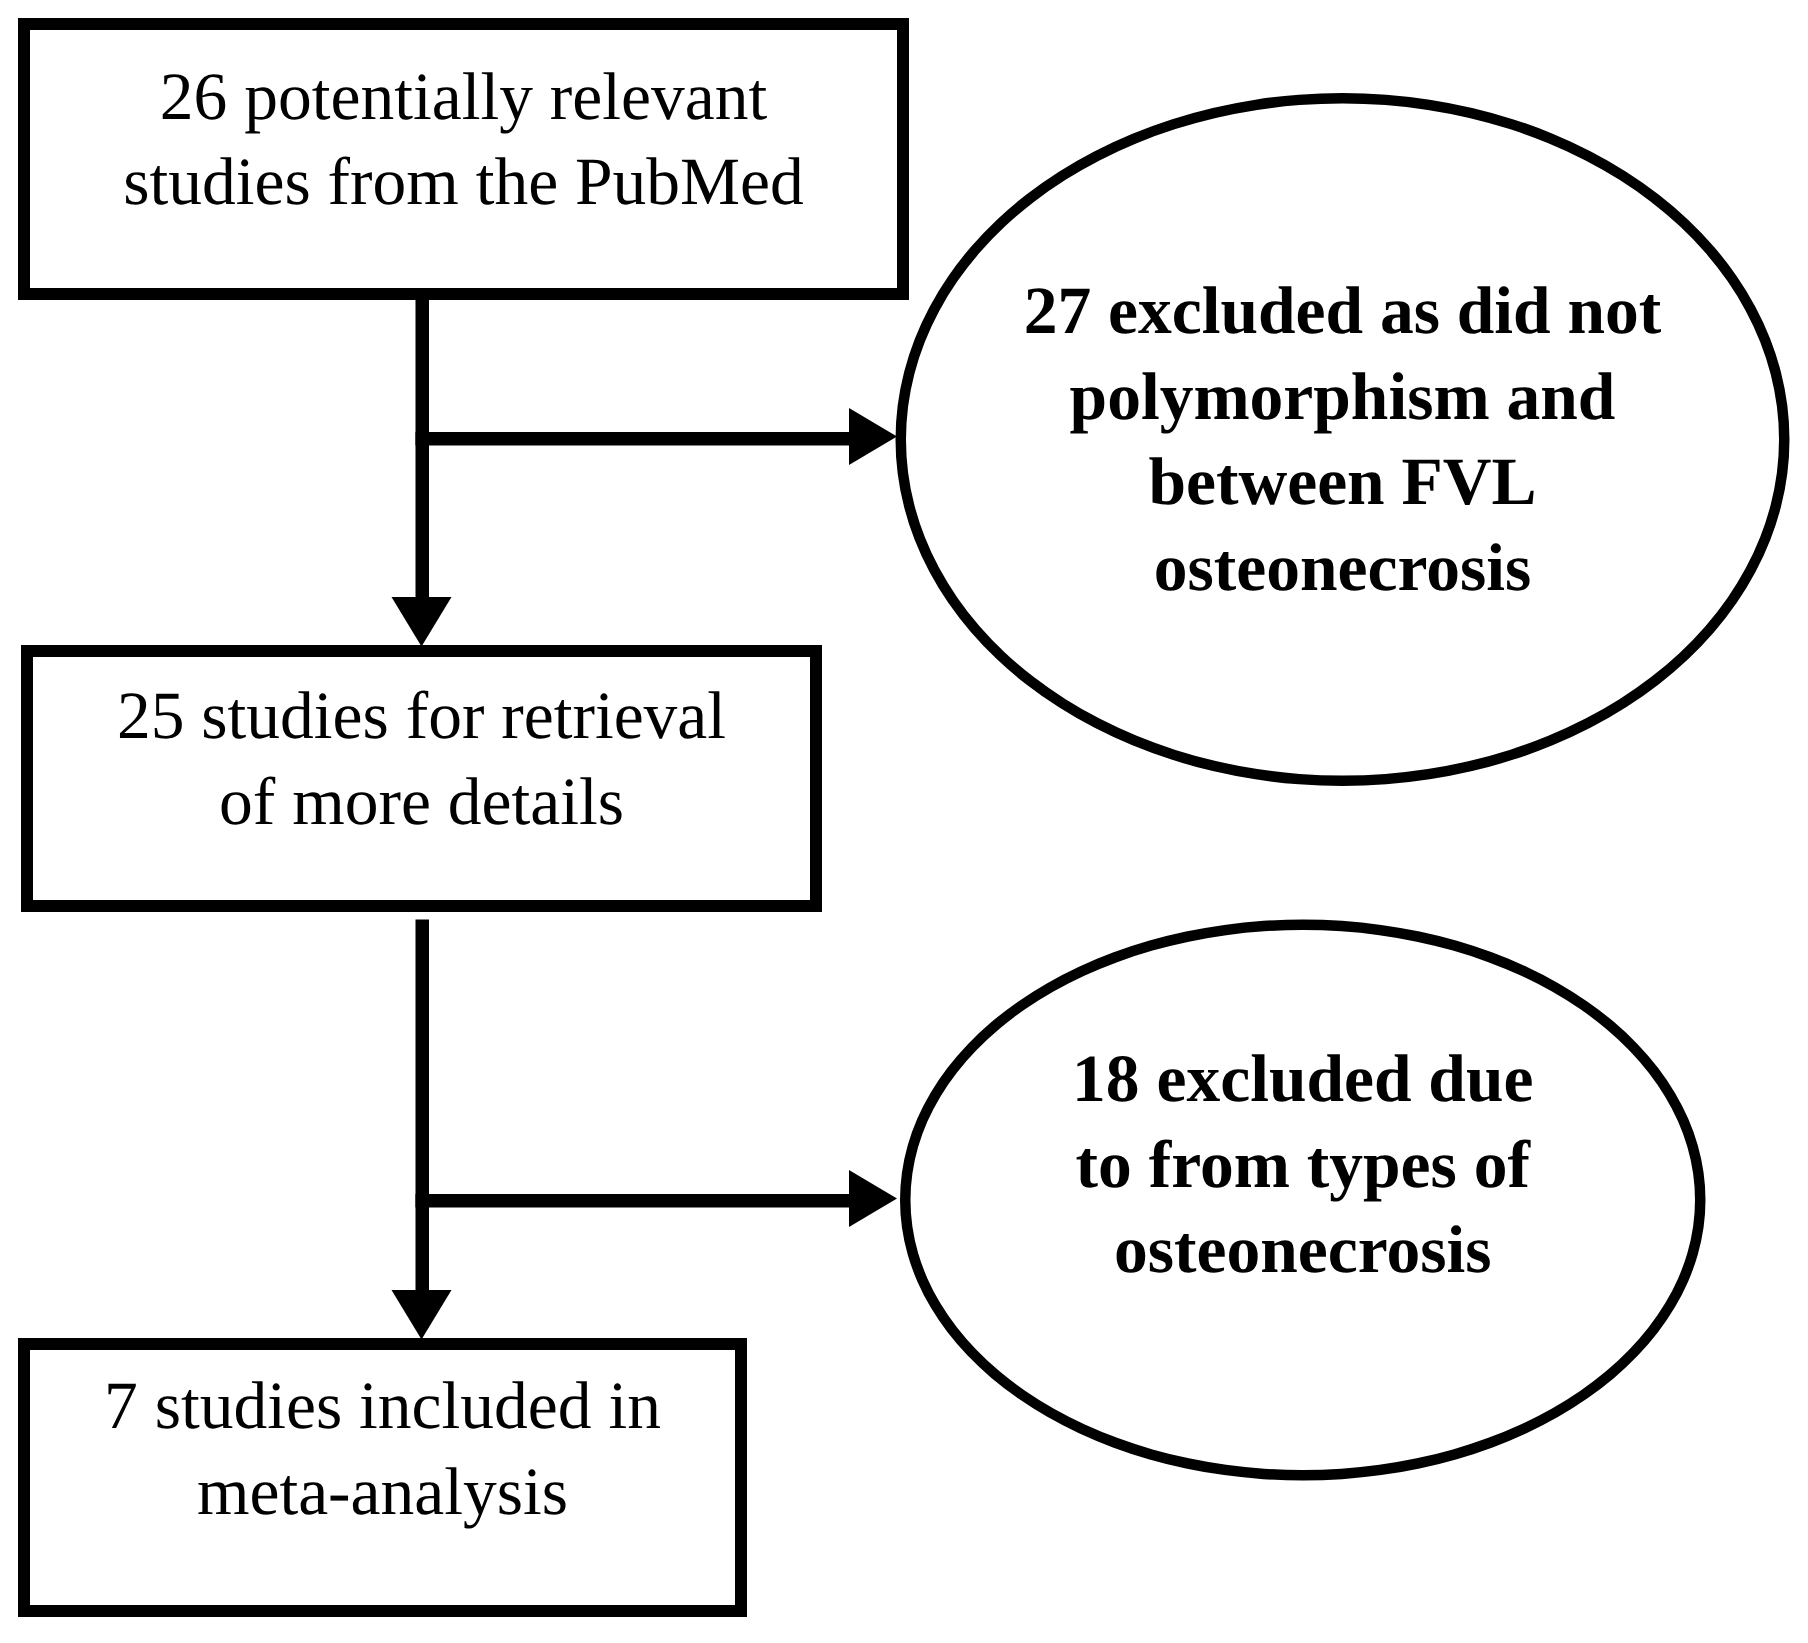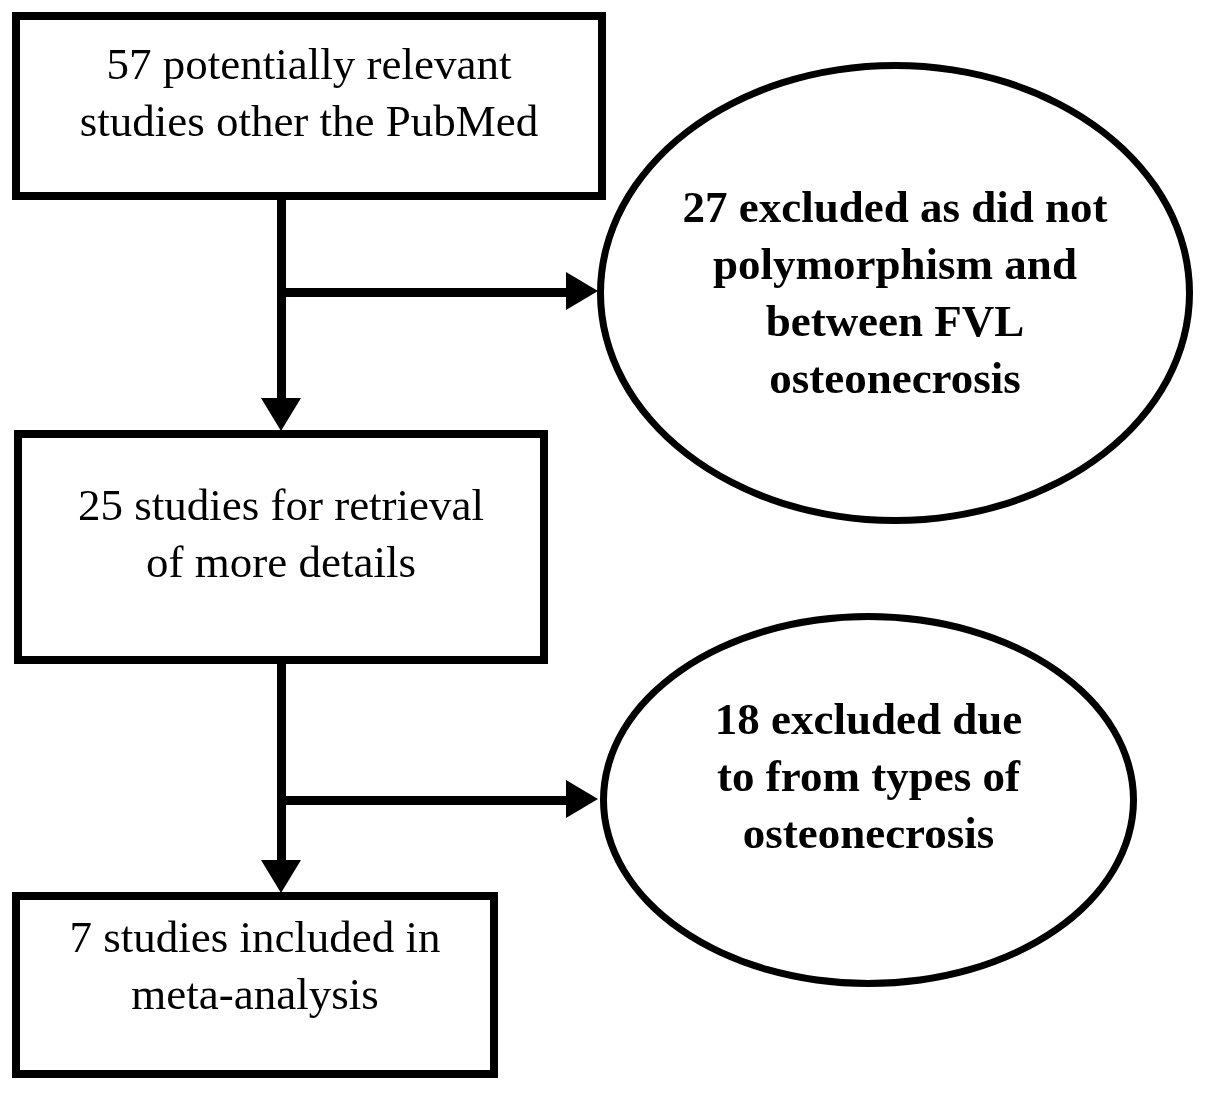--- a/index.html
+++ b/index.html
@@ -52,21 +52,21 @@
     border-top: 33px solid #000000;
   }
   .tri-right {
     border-top: 19px solid transparent;
     border-bottom: 19px solid transparent;
     border-left: 32px solid #000000;
   }
   
   #box-identified { left: 12px;  top: 12px;  width: 594px; height: 188px; padding-bottom: 26px; }
   #ellipse-excluded-1 { left: 597px; top: 62px;  width: 596px; height: 462px; }
-  #box-retrieval { left: 14px;  top: 430px; width: 534px; height: 234px; padding-bottom: 26px; }
+  #box-retrieval { left: 14px;  top: 430px; width: 534px; height: 178px; padding-bottom: 26px; }
   #ellipse-excluded-2 { left: 600px; top: 613px; width: 537px; height: 374px; padding-bottom: 48px; }
   #box-included { left: 12px;  top: 892px; width: 486px; height: 186px; padding-bottom: 38px; }
   
   #v1 { left: 277px; top: 196px; width: 9px; height: 204px; }
   #a1 { left: 261px; top: 398px; }
   #h1 { left: 277px; top: 288px; width: 292px; height: 9px; }
   #a2 { left: 566px; top: 272px; }
   #v2 { left: 277px; top: 613px; width: 9px; height: 250px; }
   #a3 { left: 261px; top: 860px; }
   #h2 { left: 277px; top: 796px; width: 292px; height: 9px; }
@@ -81,22 +81,22 @@
   <div class="tri tri-down" id="a1"></div>
   <div class="hline" id="h1"></div>
   <div class="tri tri-right" id="a2"></div>
 
   <div class="vline" id="v2"></div>
   <div class="tri tri-down" id="a3"></div>
   <div class="hline" id="h2"></div>
   <div class="tri tri-right" id="a4"></div>
 
   <div class="node box" id="box-identified">
-    <div>57 potentially relevant</div>
-    <div>studies other the PubMed</div>
+    <div>26 potentially relevant</div>
+    <div>studies from the PubMed</div>
   </div>
 
   <div class="node ellipse" id="ellipse-excluded-1">
     <div>27 excluded as did not</div>
     <div>polymorphism and</div>
     <div>between FVL</div>
     <div>osteonecrosis</div>
   </div>
 
   <div class="node box" id="box-retrieval">

